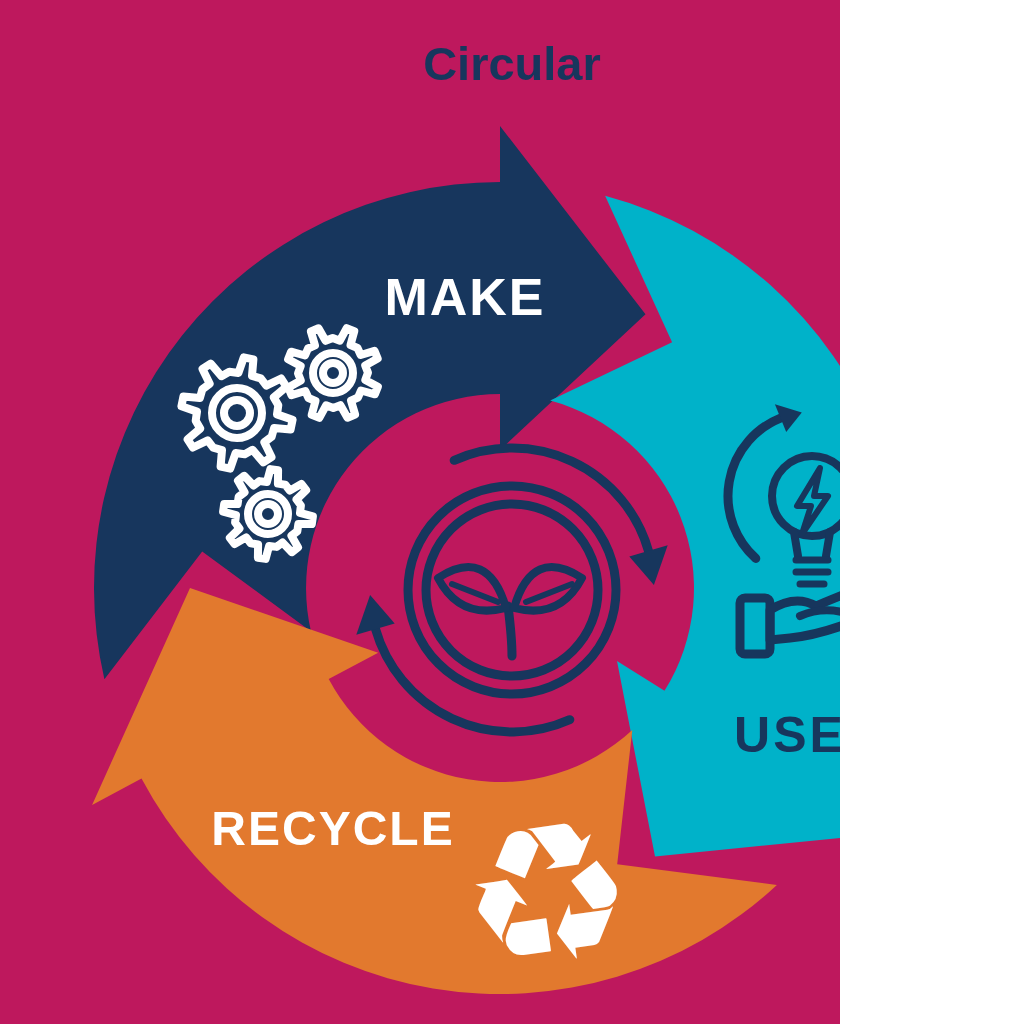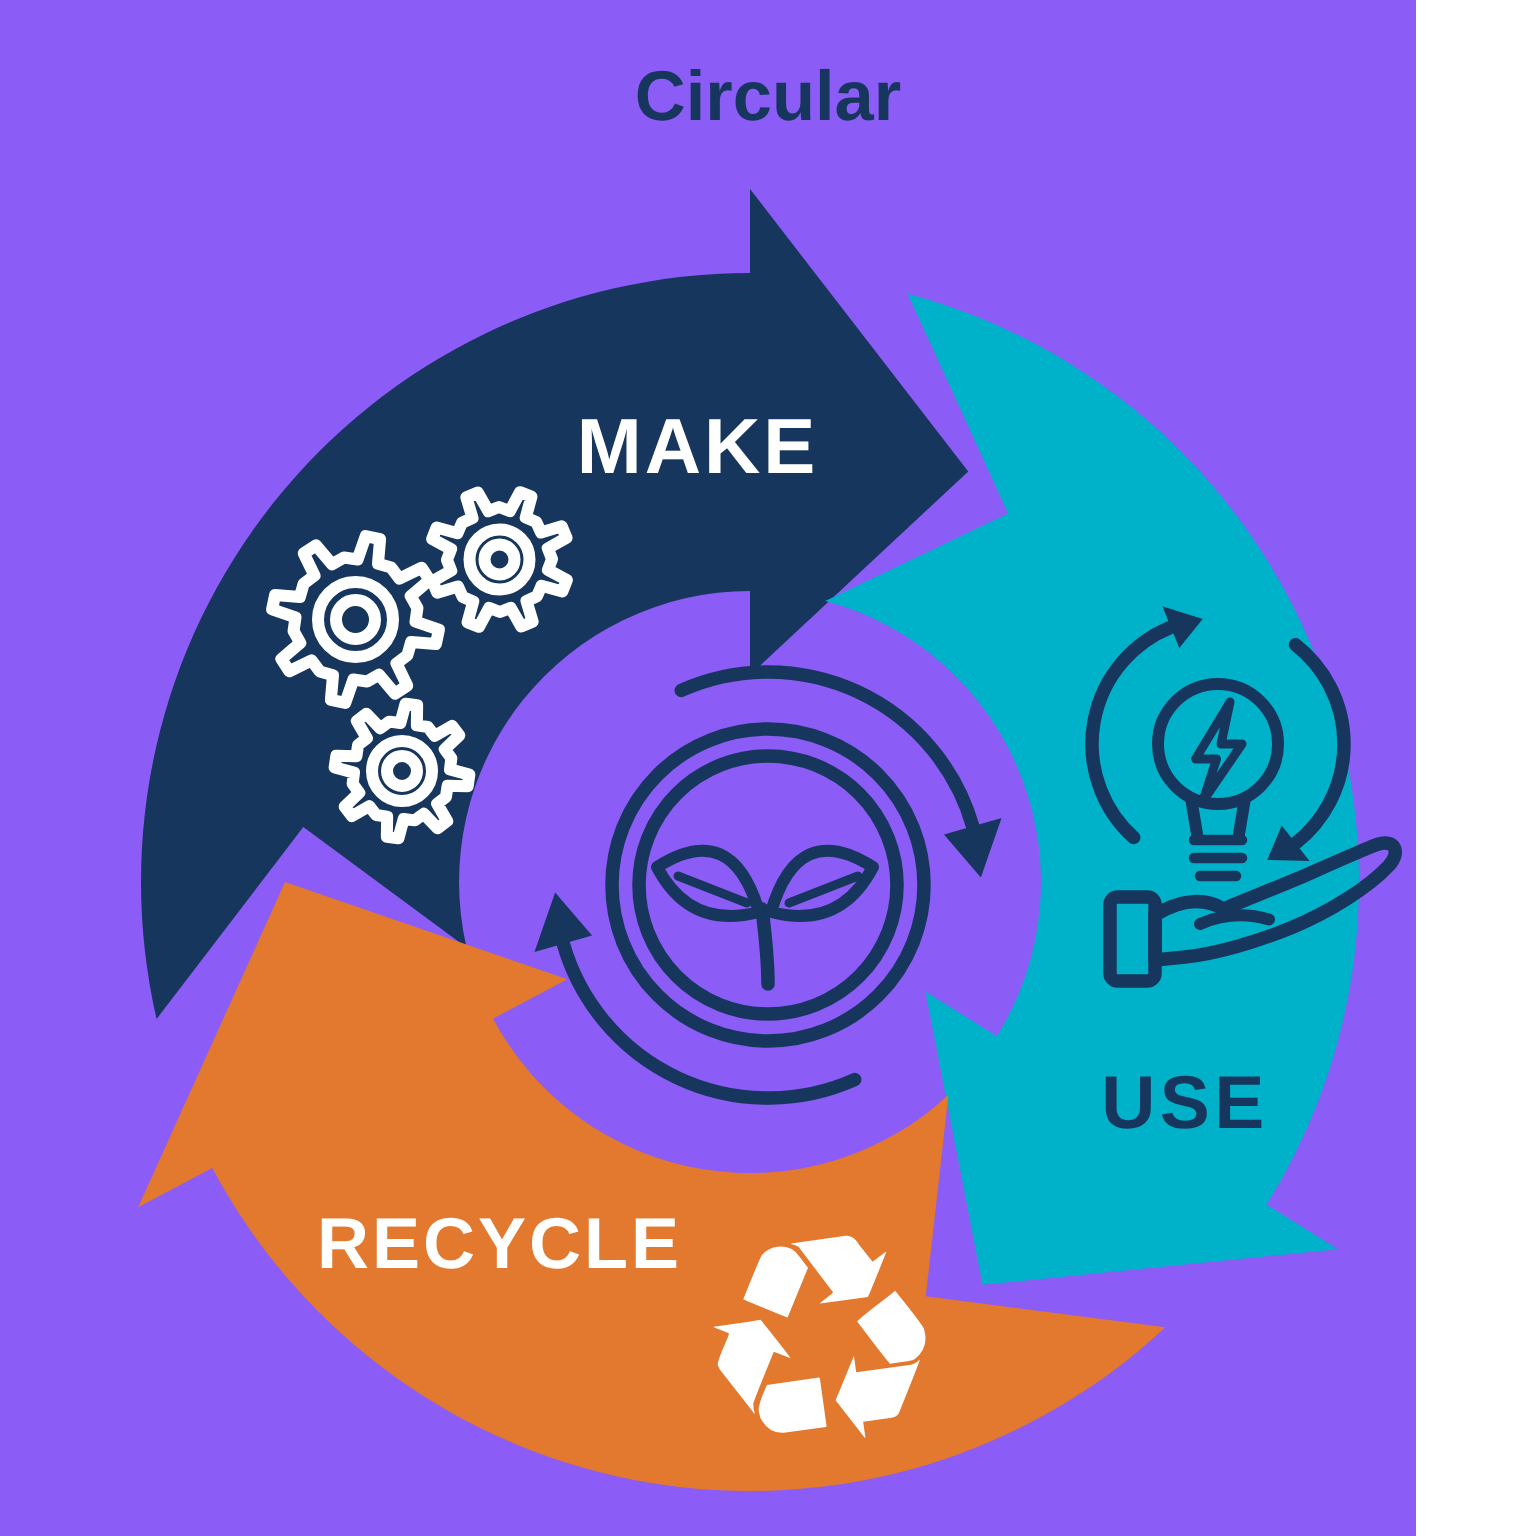--- a/index.html
+++ b/index.html
@@ -1,16 +1,16 @@
 <!DOCTYPE html>
 <html style="--navy: #17365d; --cyan: #00b2c9; --orange: #e2792e;"><head>
 <meta charset="utf-8">
 <style>
   html,body{margin:0;padding:0;background:#ffffff;}
-  .stage{width:944px;height:1024px;position:relative;overflow:hidden;background:#8b5cf6;}
+  .stage{width:840px;height:1024px;position:relative;overflow:hidden;background:#be185d;}
   svg{display:block;}
   .t{font-family:"Liberation Sans","DejaVu Sans",sans-serif;font-weight:bold;}
   .title-text{font-size:47px;fill:var(--navy);}
   .lbl{letter-spacing:2px;}
   .lbl-make{font-size:52px;fill:#ffffff;}
   .lbl-use{font-size:50px;fill:var(--navy);letter-spacing:3px;}
   .lbl-recycle{font-size:48px;fill:#ffffff;}
   .ns{stroke:var(--navy);fill:none;stroke-linecap:round;stroke-linejoin:round;}
   .nf{fill:var(--navy);stroke:none;}
   .ws{stroke:#ffffff;fill:none;stroke-linecap:round;stroke-linejoin:round;}

